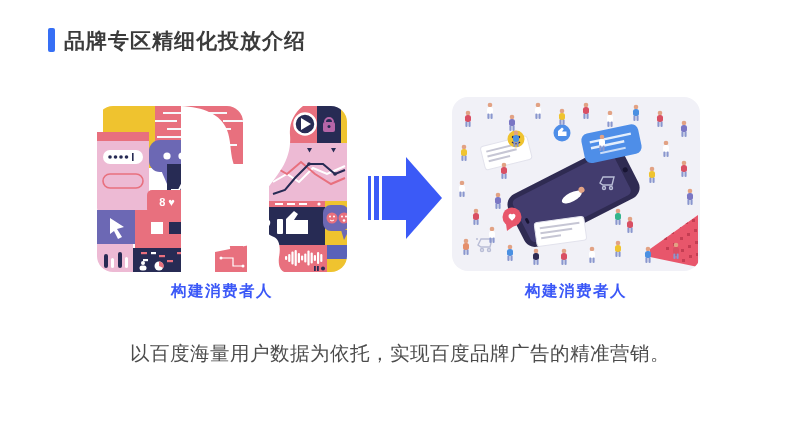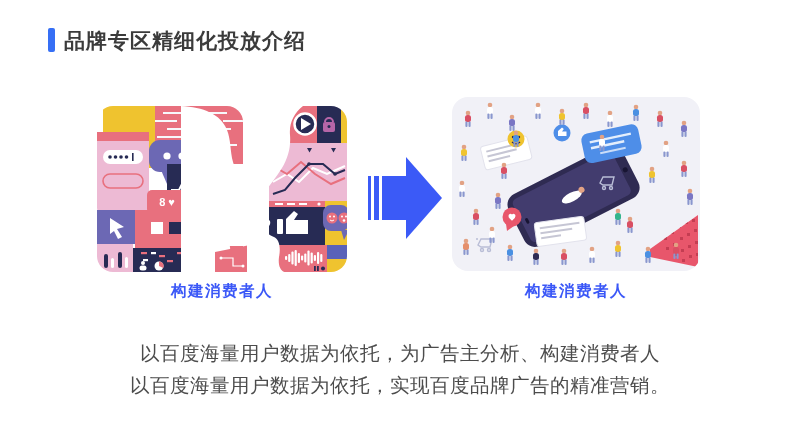--- a/index.html
+++ b/index.html
@@ -324,15 +324,14 @@
     <use href="#person" x="178" y="120" color="#D94F63"></use>
     <use href="#person" x="64" y="34" color="#4A90E2"></use>
     <use href="#person" x="200" y="70" color="#EFC32F"></use>
     <use href="#person" x="166" y="112" color="#35B58C"></use>
   </g>
 </svg>
 </div>
 <div class="abs fig-caption cap-right">构建消费者人</div>
 
 <div class="abs body-text">
-  <div>以百度海量用户数据为依托，为广告主分析、构建消费者人</div>
   <div>以百度海量用户数据为依托，实现百度品牌广告的精准营销。</div>
 </div>
 
 </body></html>

